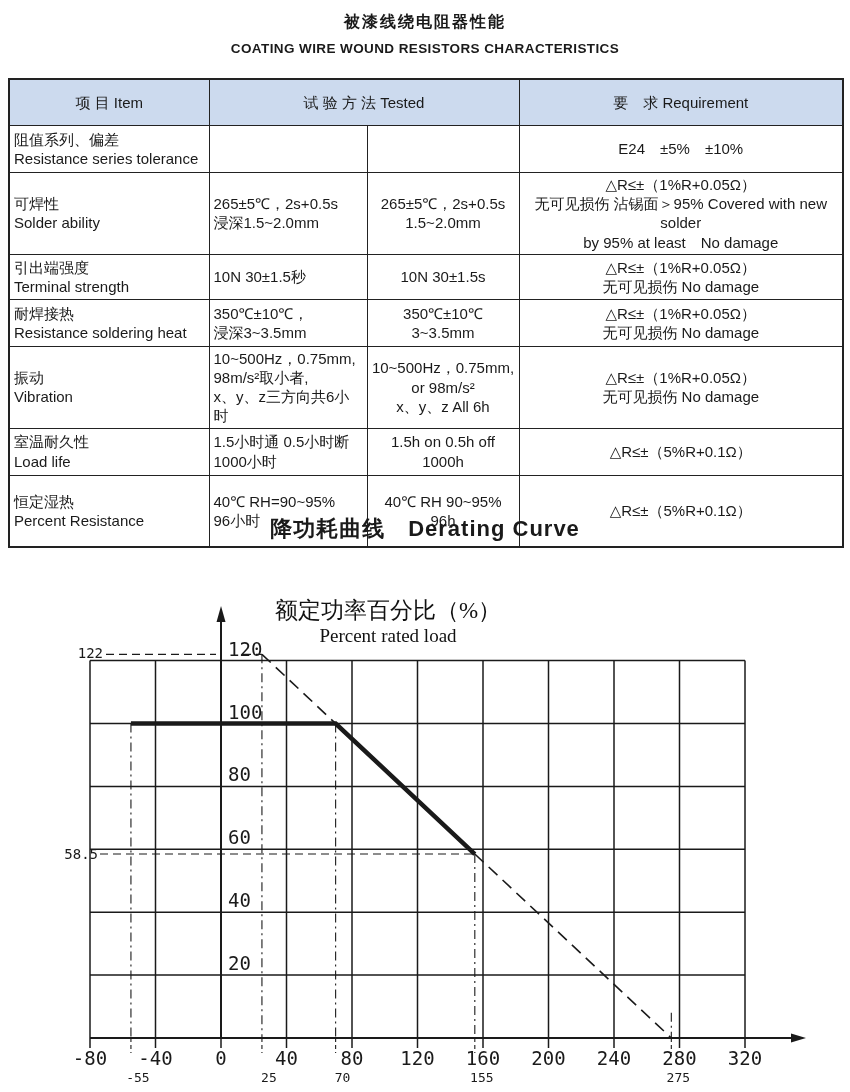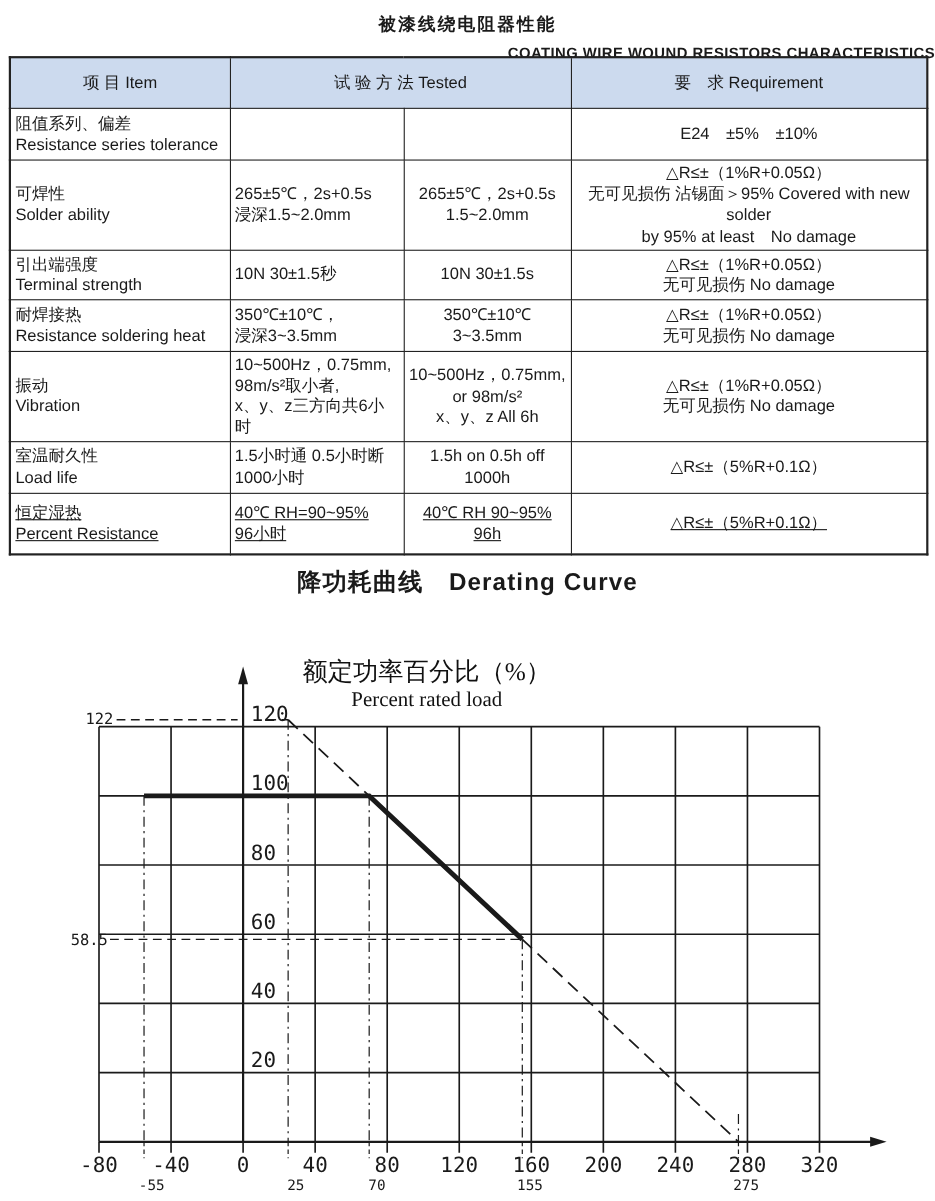--- a/index.html
+++ b/index.html
@@ -1,24 +1,24 @@
 <!DOCTYPE html>
 <html><head>
 <meta charset="utf-8">
 <style>
   html,body{margin:0;padding:0;background:#ffffff;}
   body{font-family:"Liberation Sans",sans-serif;color:#1a1a1a;}
   .page{position:relative;width:850px;height:1092px;background:#fff;overflow:hidden;}
 
   .doc-title{position:absolute;top:12px;left:0;width:100%;text-align:center;
     font-size:16px;font-weight:700;letter-spacing:2px;}
-  .doc-subtitle{position:absolute;top:41px;left:0;width:100%;text-align:right;
+  .doc-subtitle{position:absolute;top:41px;left:0;width:100%;text-align:center;
     font-size:13.5px;font-weight:700;letter-spacing:.4px;}
 
-  table.chars{position:absolute;top:51px;left:8px;width:834px;border-collapse:collapse;
+  table.chars{position:absolute;top:78px;left:8px;width:834px;border-collapse:collapse;
     table-layout:fixed;}
   table.chars th,table.chars td{border:1.6px solid #222;vertical-align:middle;
     font-size:15px;line-height:1.28;padding:2px 4px;overflow:hidden;}
   table.chars{border:2.5px solid #222;}
   th.hdr{background:#ccdaee;font-weight:400;font-size:16px;text-align:center;height:41px;}
   td.item-cell{text-align:left;padding-left:8px;}
   td.mcn-cell{text-align:left;padding-left:9px;}
   td.men-cell{text-align:center;}
   td.req-cell{text-align:center;}
   .small-lines{font-size:12.8px;line-height:1.22;}
@@ -151,21 +151,21 @@
             <div>1000小时</div>
           </td>
           <td class="men-cell">
             <div>1.5h on  0.5h off</div>
             <div>1000h</div>
           </td>
           <td class="req-cell">
             <div>△R≤±（5%R+0.1Ω）</div>
           </td>
         </tr>
-        <tr style="height: 56px; text-decoration: underline;">
+        <tr style="height: 72px;">
           <td class="item-cell">
             <div>恒定湿热</div>
             <div>Percent Resistance</div>
           </td>
           <td class="mcn-cell">
             <div>40℃  RH=90~95%</div>
             <div>96小时</div>
           </td>
           <td class="men-cell">
             <div>40℃ RH 90~95%</div>

